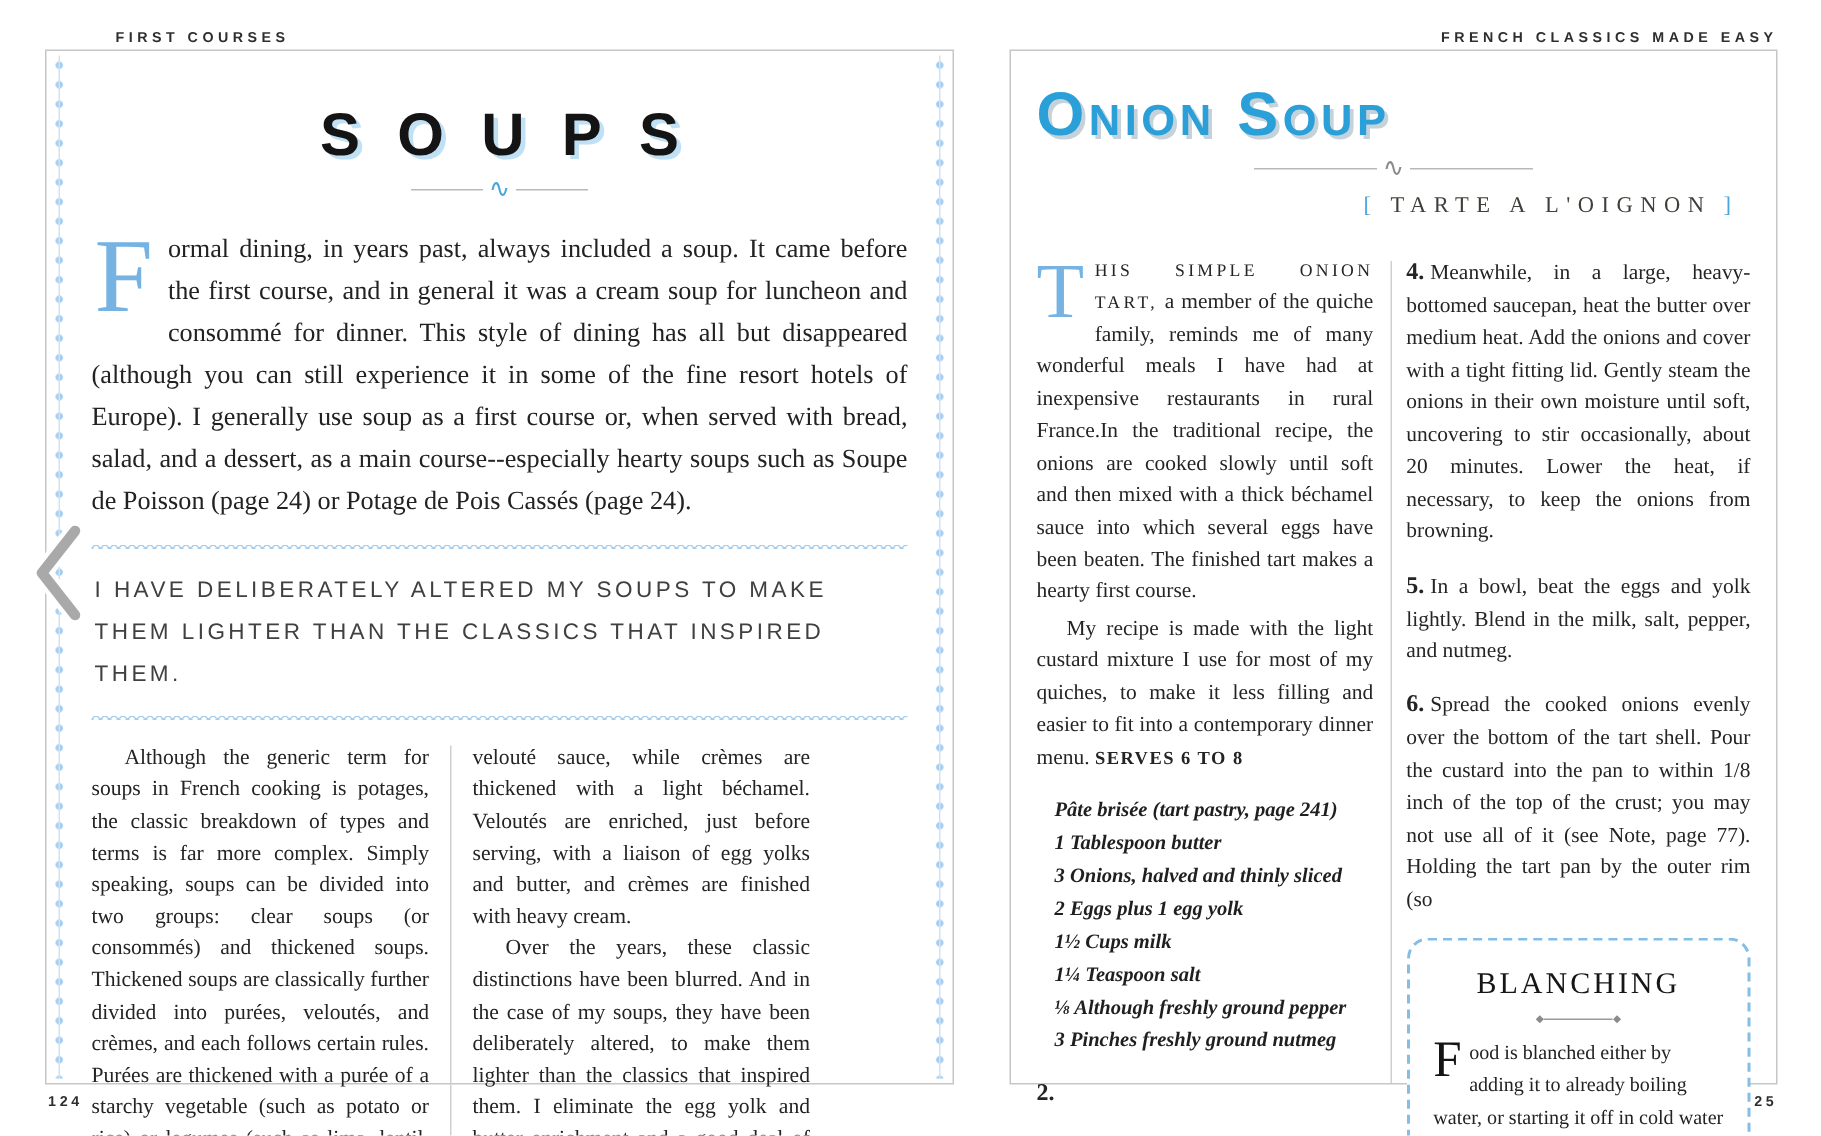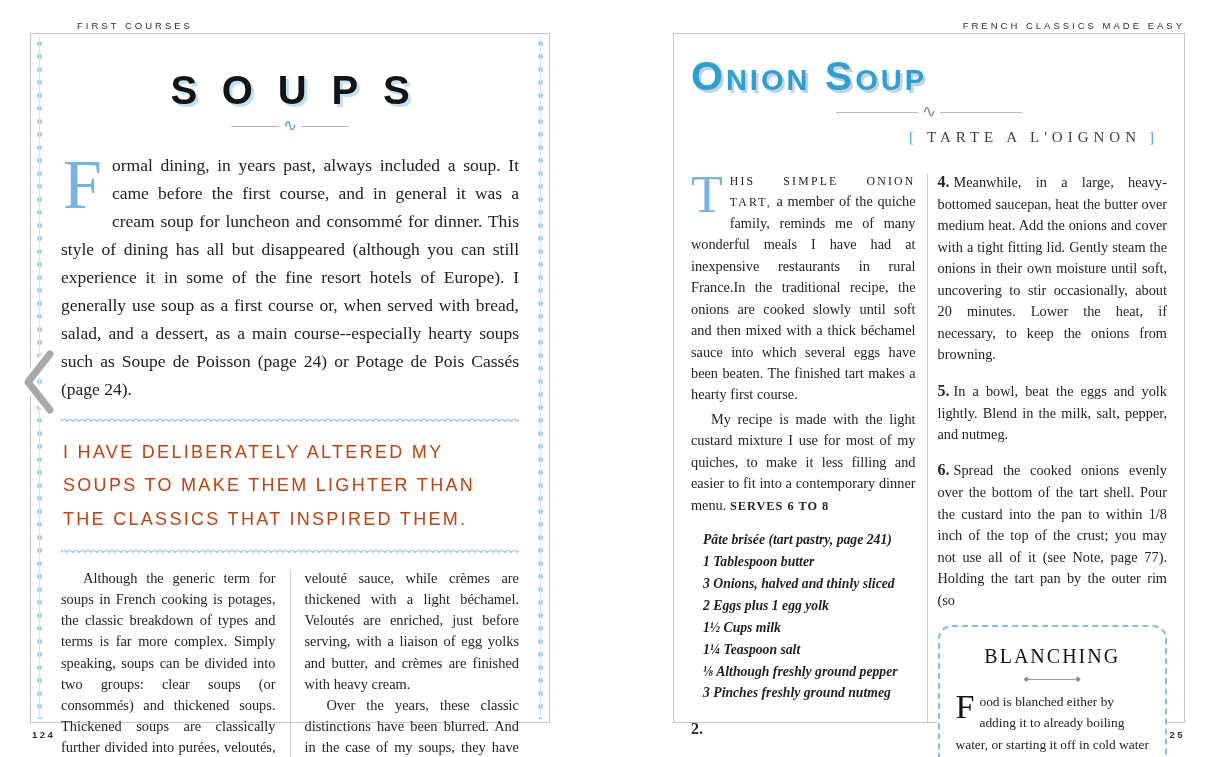--- a/index.html
+++ b/index.html
@@ -1,25 +1,25 @@
 <!DOCTYPE html>
 <html><head>
 <meta charset="utf-8">
 <style>
   * { margin:0; padding:0; box-sizing:border-box; }
   body { background:#ffffff; font-family:"Liberation Serif", serif; color:#1e1e1e; }
   #stage { position:relative; width:1214px; height:757px; background:#ffffff; overflow:hidden; }
 
   .running-head { position:absolute; top:20px; font-family:"Liberation Sans",sans-serif;
-    font-size:9.5px; font-weight:normal; letter-spacing:3px; color:#2e2e2e;padding-left:45px; }
+    font-size:9.5px; font-weight:bold; letter-spacing:3px; color:#2e2e2e;padding-left:45px; }
   .pageno { position:absolute; top:729px; font-family:"Liberation Sans",sans-serif;
     font-size:9.5px; font-weight:bold; letter-spacing:2.5px; color:#2e2e2e; }
 
   .pagebox { position:absolute; top:33px; height:690px; border:1px solid #c6c6c6; background:#fff; }
-  #left-page { left:30px; width:520px; }
+  #left-page { left:30px; width:606px; }
   #right-page { left:673px; width:512px; }
 
   
   .chain { position:absolute; top:3px; bottom:3px; width:9px;
     background-image:
       linear-gradient(#cfe3f6,#cfe3f6),
       radial-gradient(circle at 4.5px 6.5px, #a4cdef 0 2.2px, rgba(0,0,0,0) 2.7px);
     background-size:1px 100%, 9px 13px;
     background-position:center top, center top;
     background-repeat:no-repeat, repeat-y; }
@@ -36,22 +36,22 @@
   .orn .bar { height:1px; background:#b9b9b9; }
   .orn .sq { font-size:17px; line-height:10px; padding:0 4px; }
   .sq.blue { color:#49a5da; } .sq.gray { color:#8b8b8b; }
 
   .intro { margin-top:20px; font-size:17.5px; line-height:1.6; text-align:justify; color:#222; }
   .dropcap-big { float:left; font-size:70px; line-height:56px; padding:6px 10px 0 2px; color:#76b3e3; }
 
   .wavy { height:4px; margin-top:15px;
     background-image:radial-gradient(circle at 3px 4px, rgba(0,0,0,0) 0 2px, #a6cdeb 2px 3px, rgba(0,0,0,0) 3px);
     background-size:6px 4px; background-repeat:repeat-x; }
-  .callout { margin:14px 2px 0 2px; font-family:"Liberation Sans",sans-serif; font-size:18px;
-    letter-spacing:2.3px; line-height:1.85; color:#c2410c; }
+  .callout { margin:14px 2px 0 2px; font-family:"Liberation Sans",sans-serif; font-size:15px;
+    letter-spacing:2.3px; line-height:1.85; color:#404040; }
   .wavy.second { margin-top:13px; }
 
   .cols { display:flex; margin-top:15px; }
   .cols .divider { width:1px; background:#cfcfcf; margin:2px 14px 0 14px; }
   .colL, .colR { width:225px; font-size:14.4px; line-height:1.47; text-align:justify; color:#242424; }
   .indent { text-indent:22px; }
 
   
   #right-content { position:absolute; left:17px; right:17px; top:0; }
   .onion-title { text-align:left; margin-top:22px; font-family:"Liberation Sans",sans-serif;

